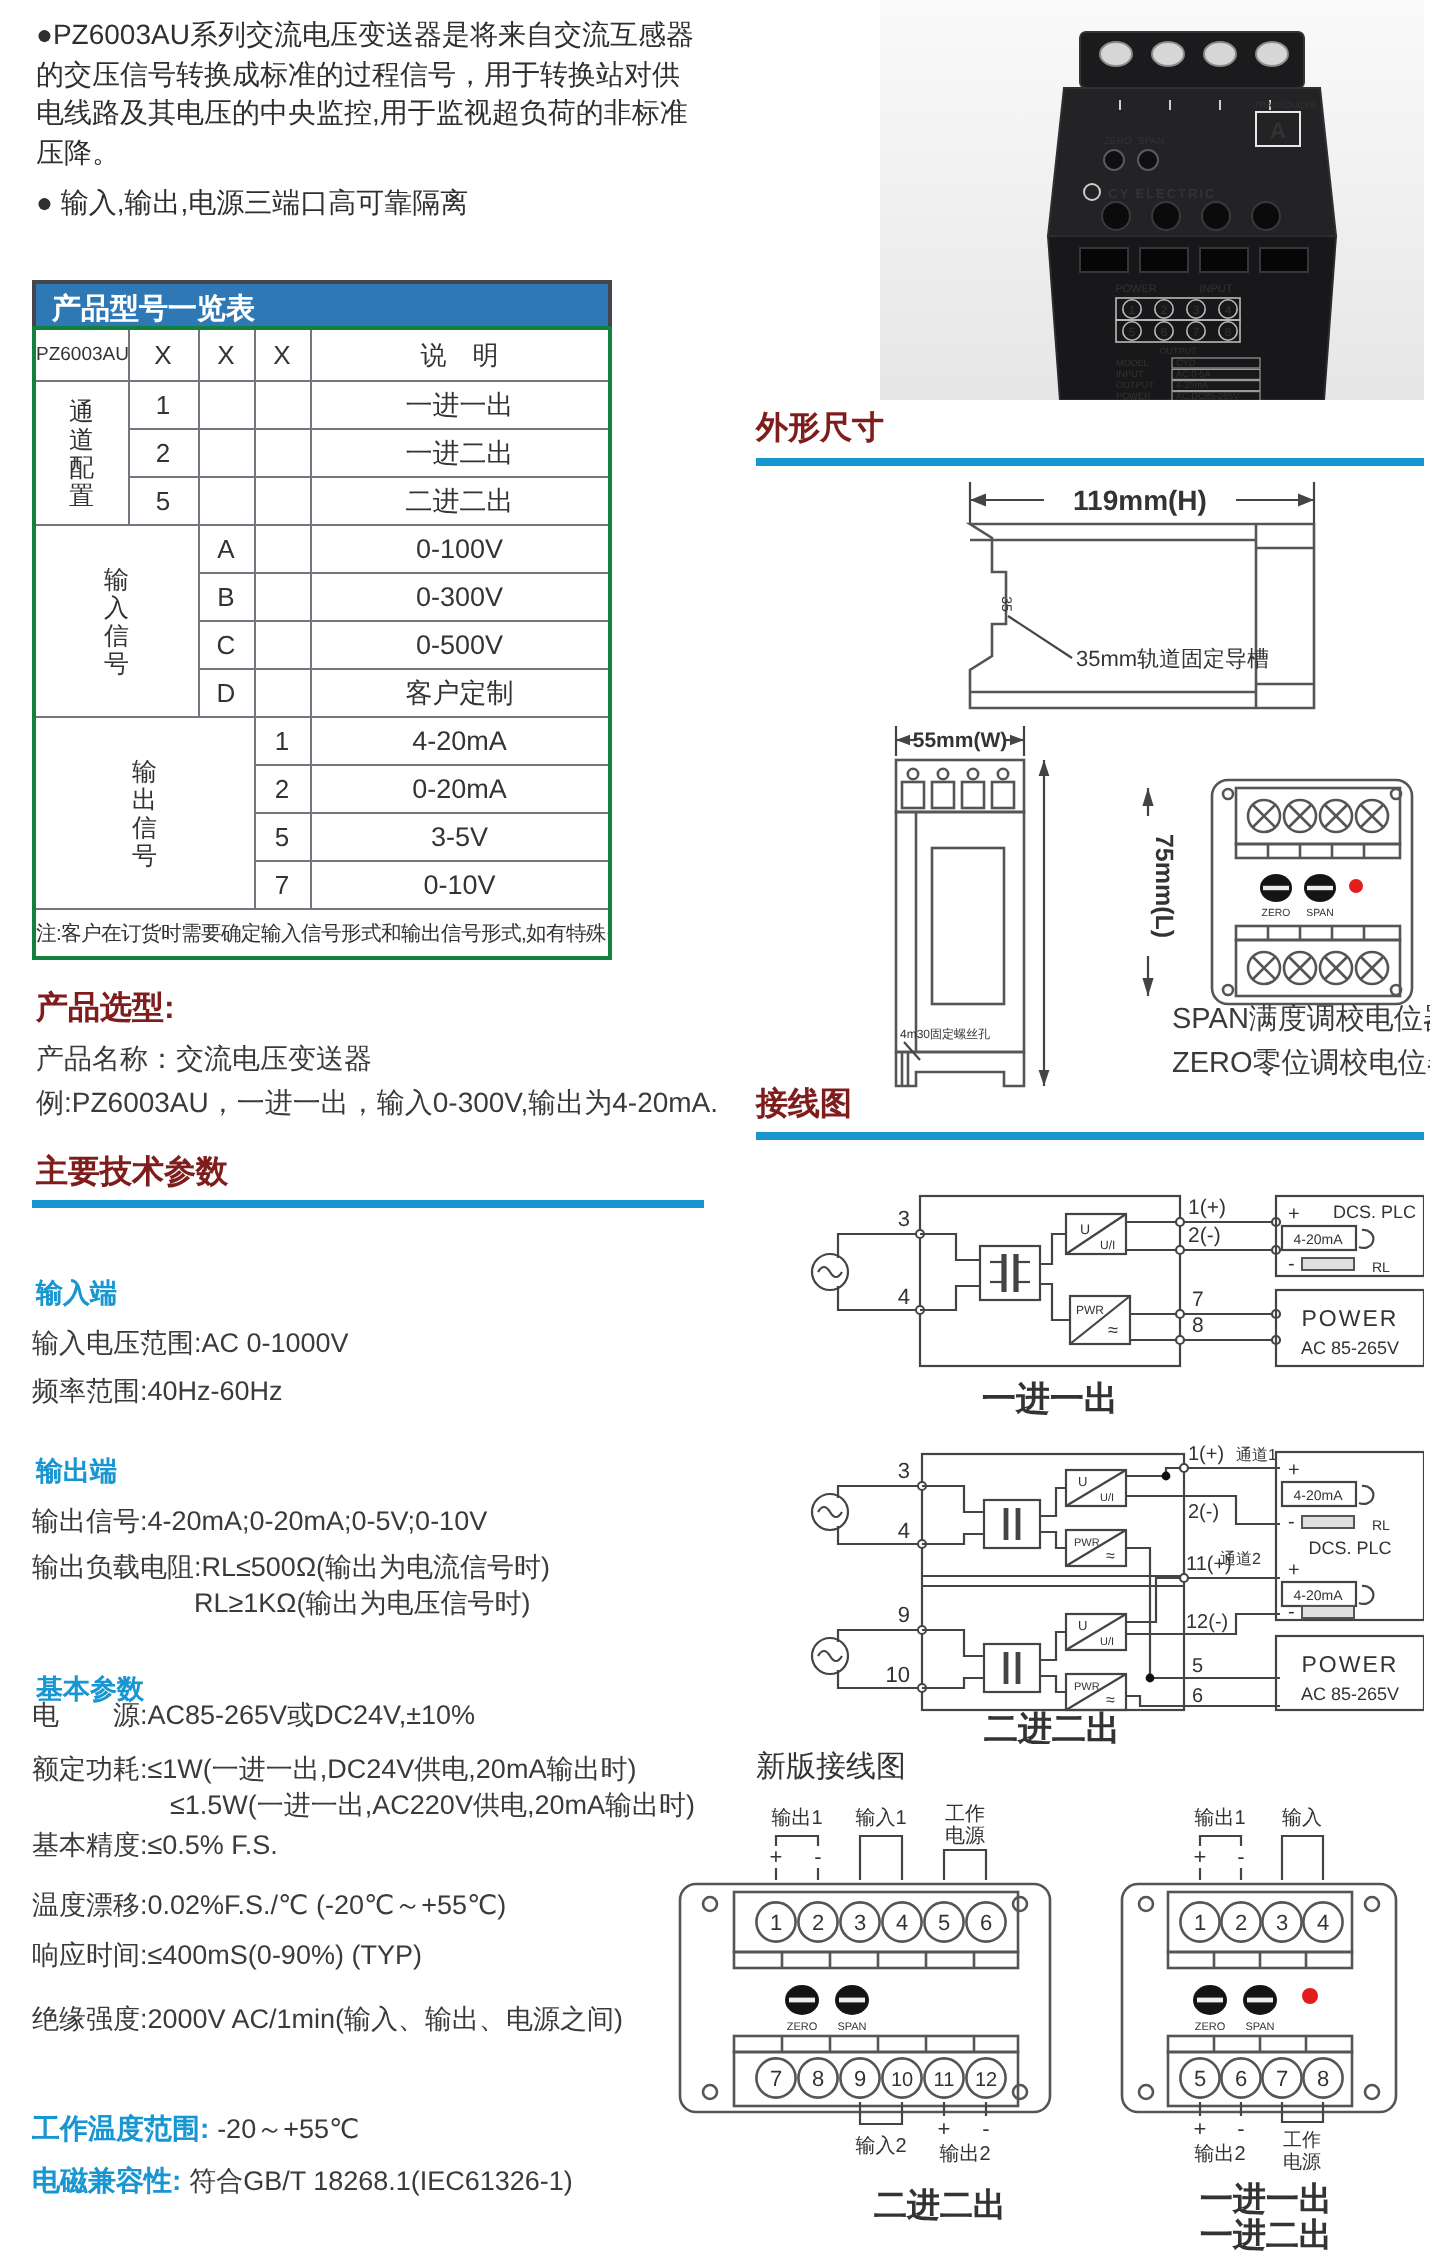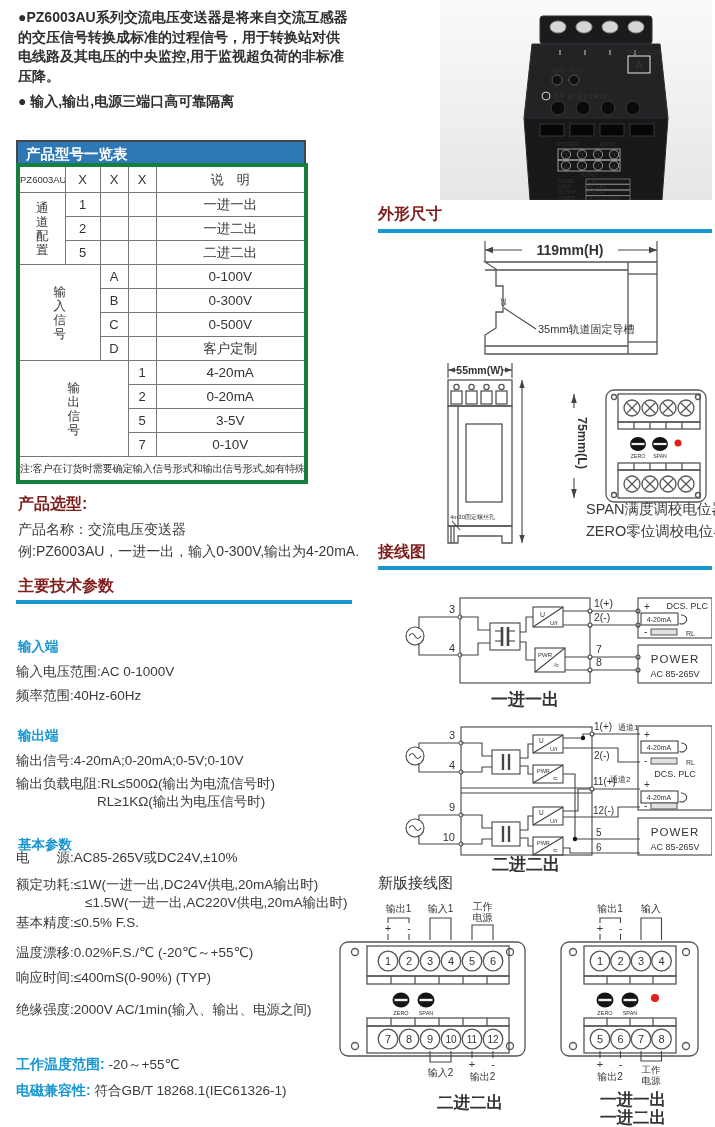--- a/index.html
+++ b/index.html
@@ -4,27 +4,27 @@
 <style>
   html,body{margin:0;padding:0;background:#fff;}
   .page{position:relative;width:715px;height:1127px;background:#ffffff;overflow:hidden;
         font-family:"Liberation Sans","DejaVu Sans",sans-serif;color:#333;}
   .abs{position:absolute;}
   .nw{white-space:nowrap;}
   .sec-title{color:#7f1d1d;font-weight:bold;font-size:16px;}
   .sec-bar{background:#1796d2;height:3.5px;}
   .sub-blue{color:#1796d2;font-size:13.5px;font-weight:bold;}
   .tline{font-size:13.5px;color:#3a3a3a;}
-  .intro-line{font-size:14px;color:#2f2f2f;line-height:19.5px;font-weight:bold;}
+  .intro-line{font-size:14px;color:#2f2f2f;line-height:19.5px;font-weight:normal;}
   
   .mt-title{background:#2e78b5;color:#fff;font-weight:bold;font-size:14.5px;
             border:2px solid #45454d;border-bottom:none;box-sizing:border-box;
             padding:3px 0 0 8px;width:290px;height:23px;}
   table.mt{border-collapse:collapse;table-layout:fixed;width:290px;font-size:13px;color:#333;
-           border:4px solid #15803d;}
+           border:2px solid #15803d;}
   table.mt td{border:1px solid #75757d;text-align:center;padding:0;height:23px;overflow:hidden;}
   td.mdl{font-size:9.5px;}
   td.desc{text-align:left;padding-left:12px;font-size:13.5px;}
   td.vlab{font-size:12.5px;line-height:1.12;}
   td.note{font-size:10.3px;text-align:left;padding:2px 1px;letter-spacing:-0.3px;white-space:nowrap;height:20px;}
   svg text{font-family:"Liberation Sans","DejaVu Sans",sans-serif;fill:#333;}
   .ln{stroke:#555;fill:none;stroke-width:1.3;}
   .wl{stroke:#444;fill:none;stroke-width:1.1;}
   .dim{stroke:#444;fill:none;stroke-width:1.1;}
   .cap{font-weight:bold;}

